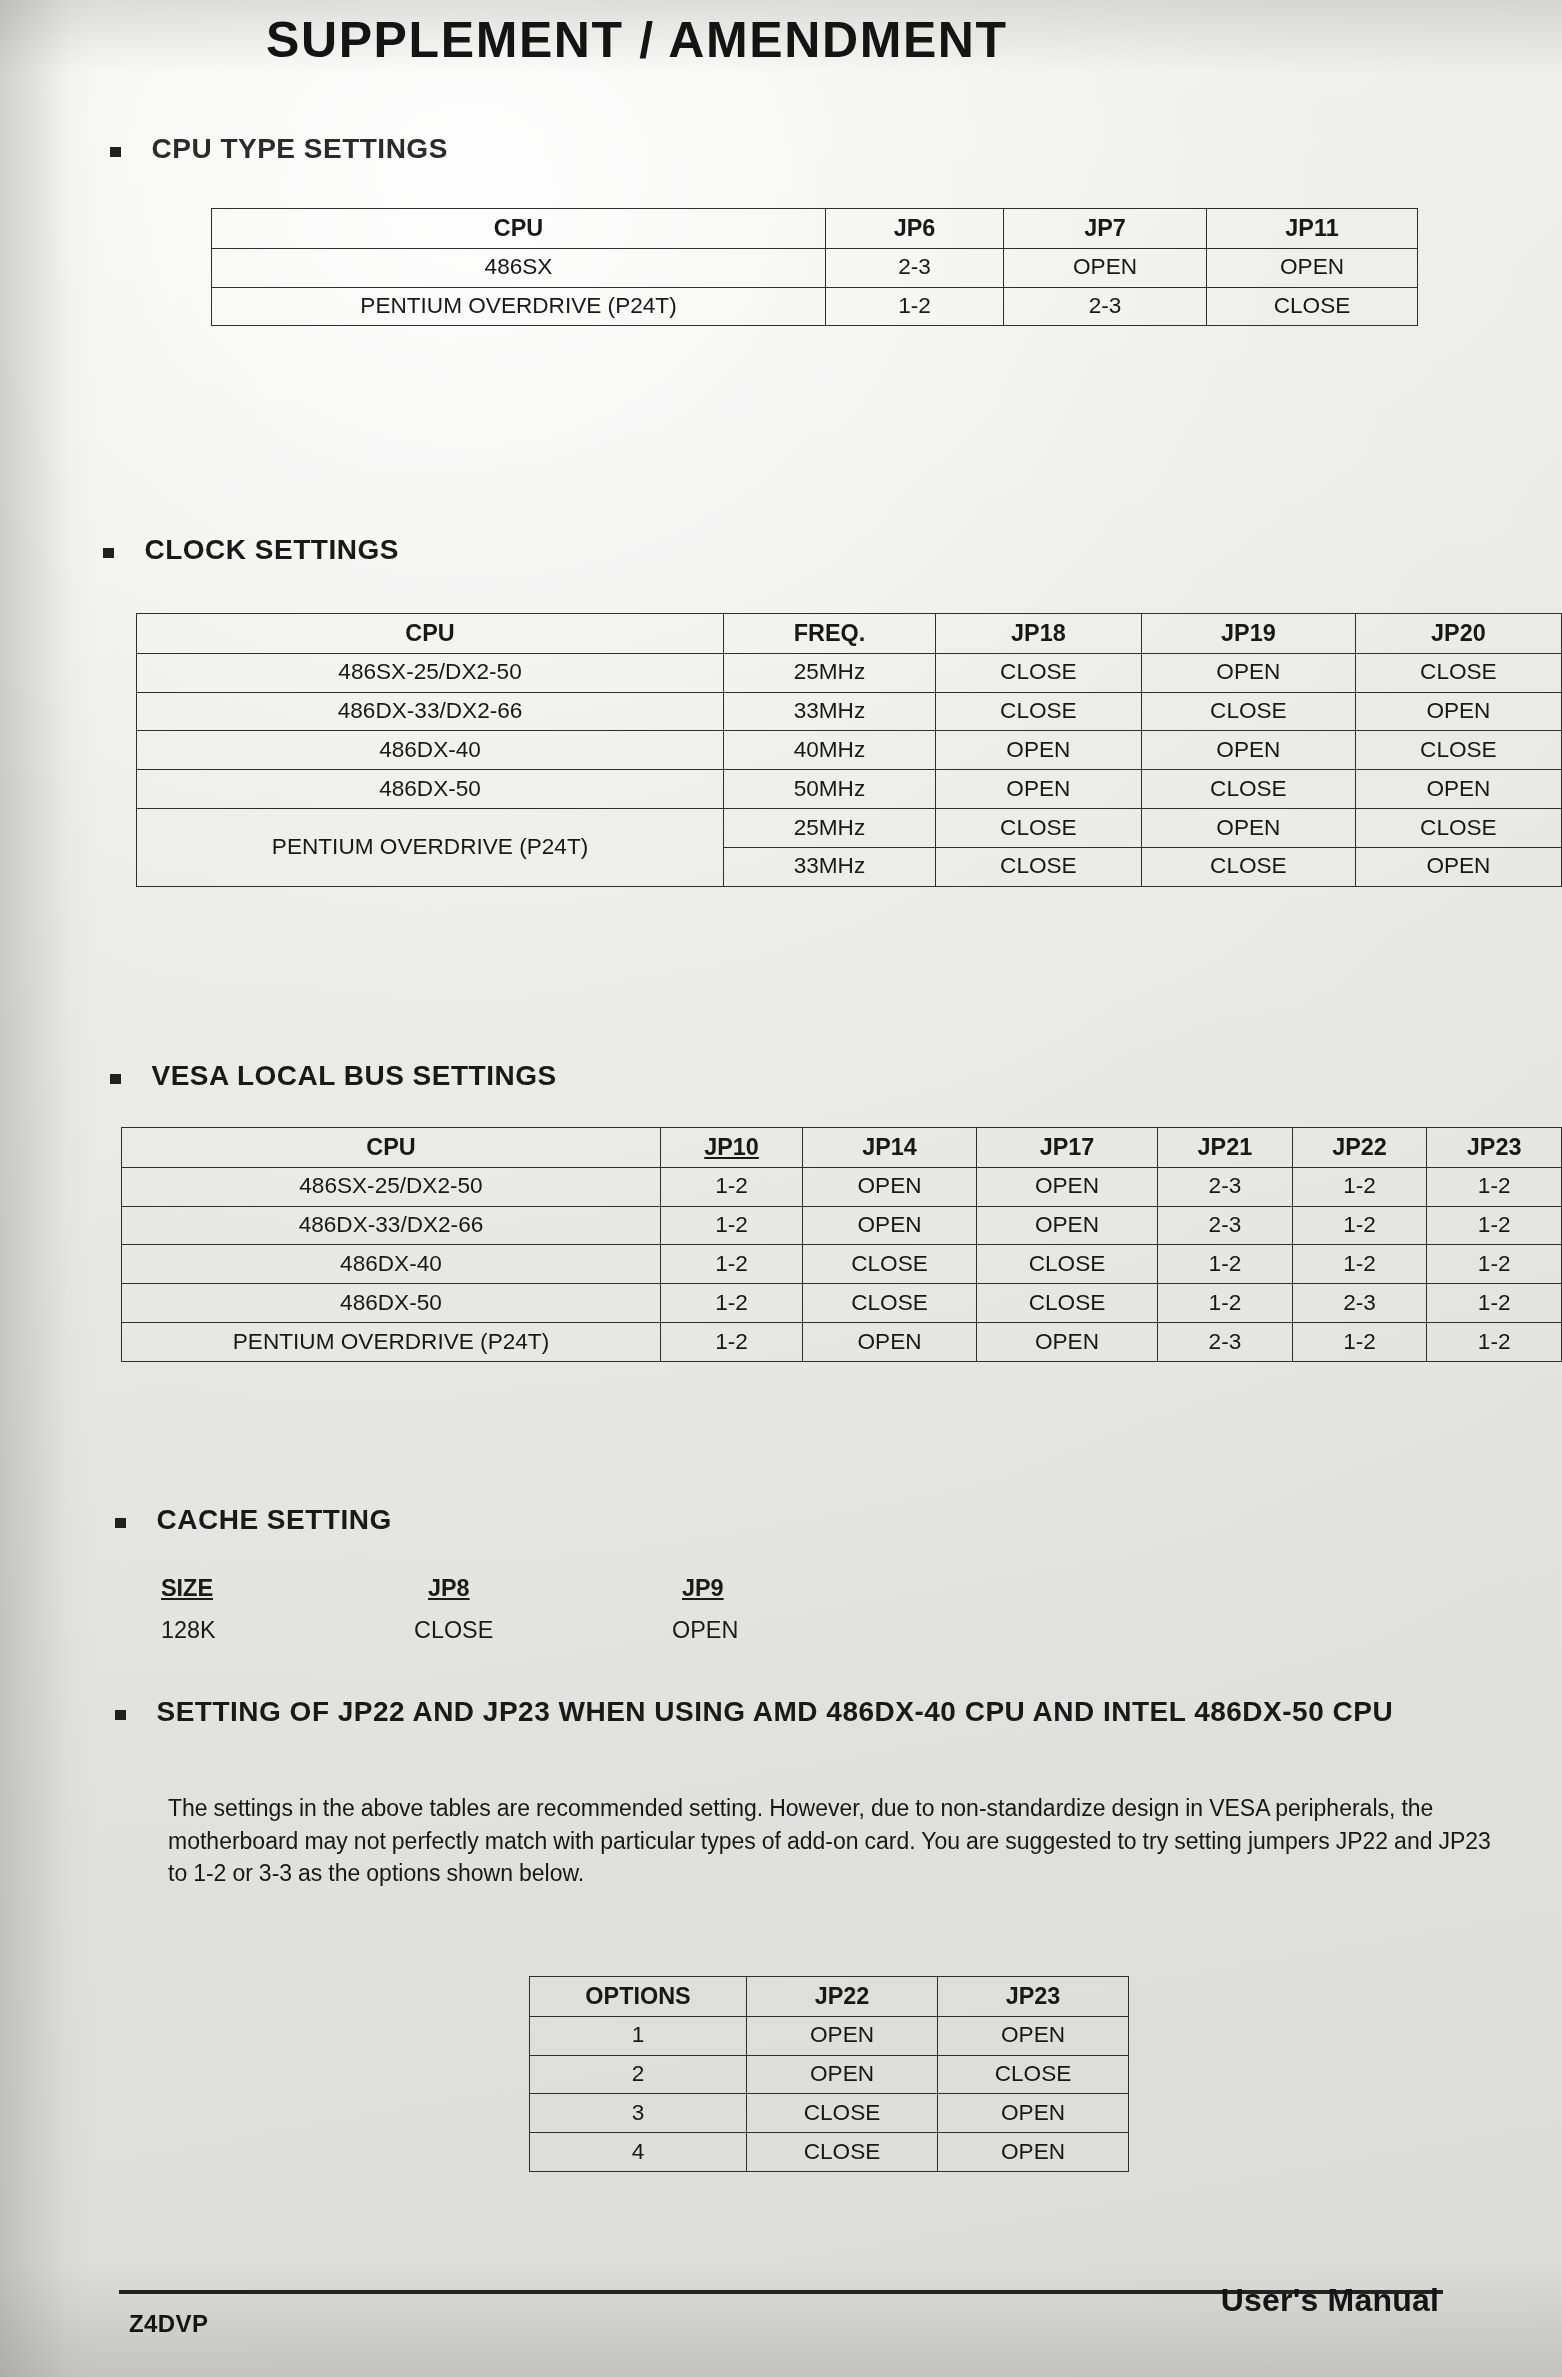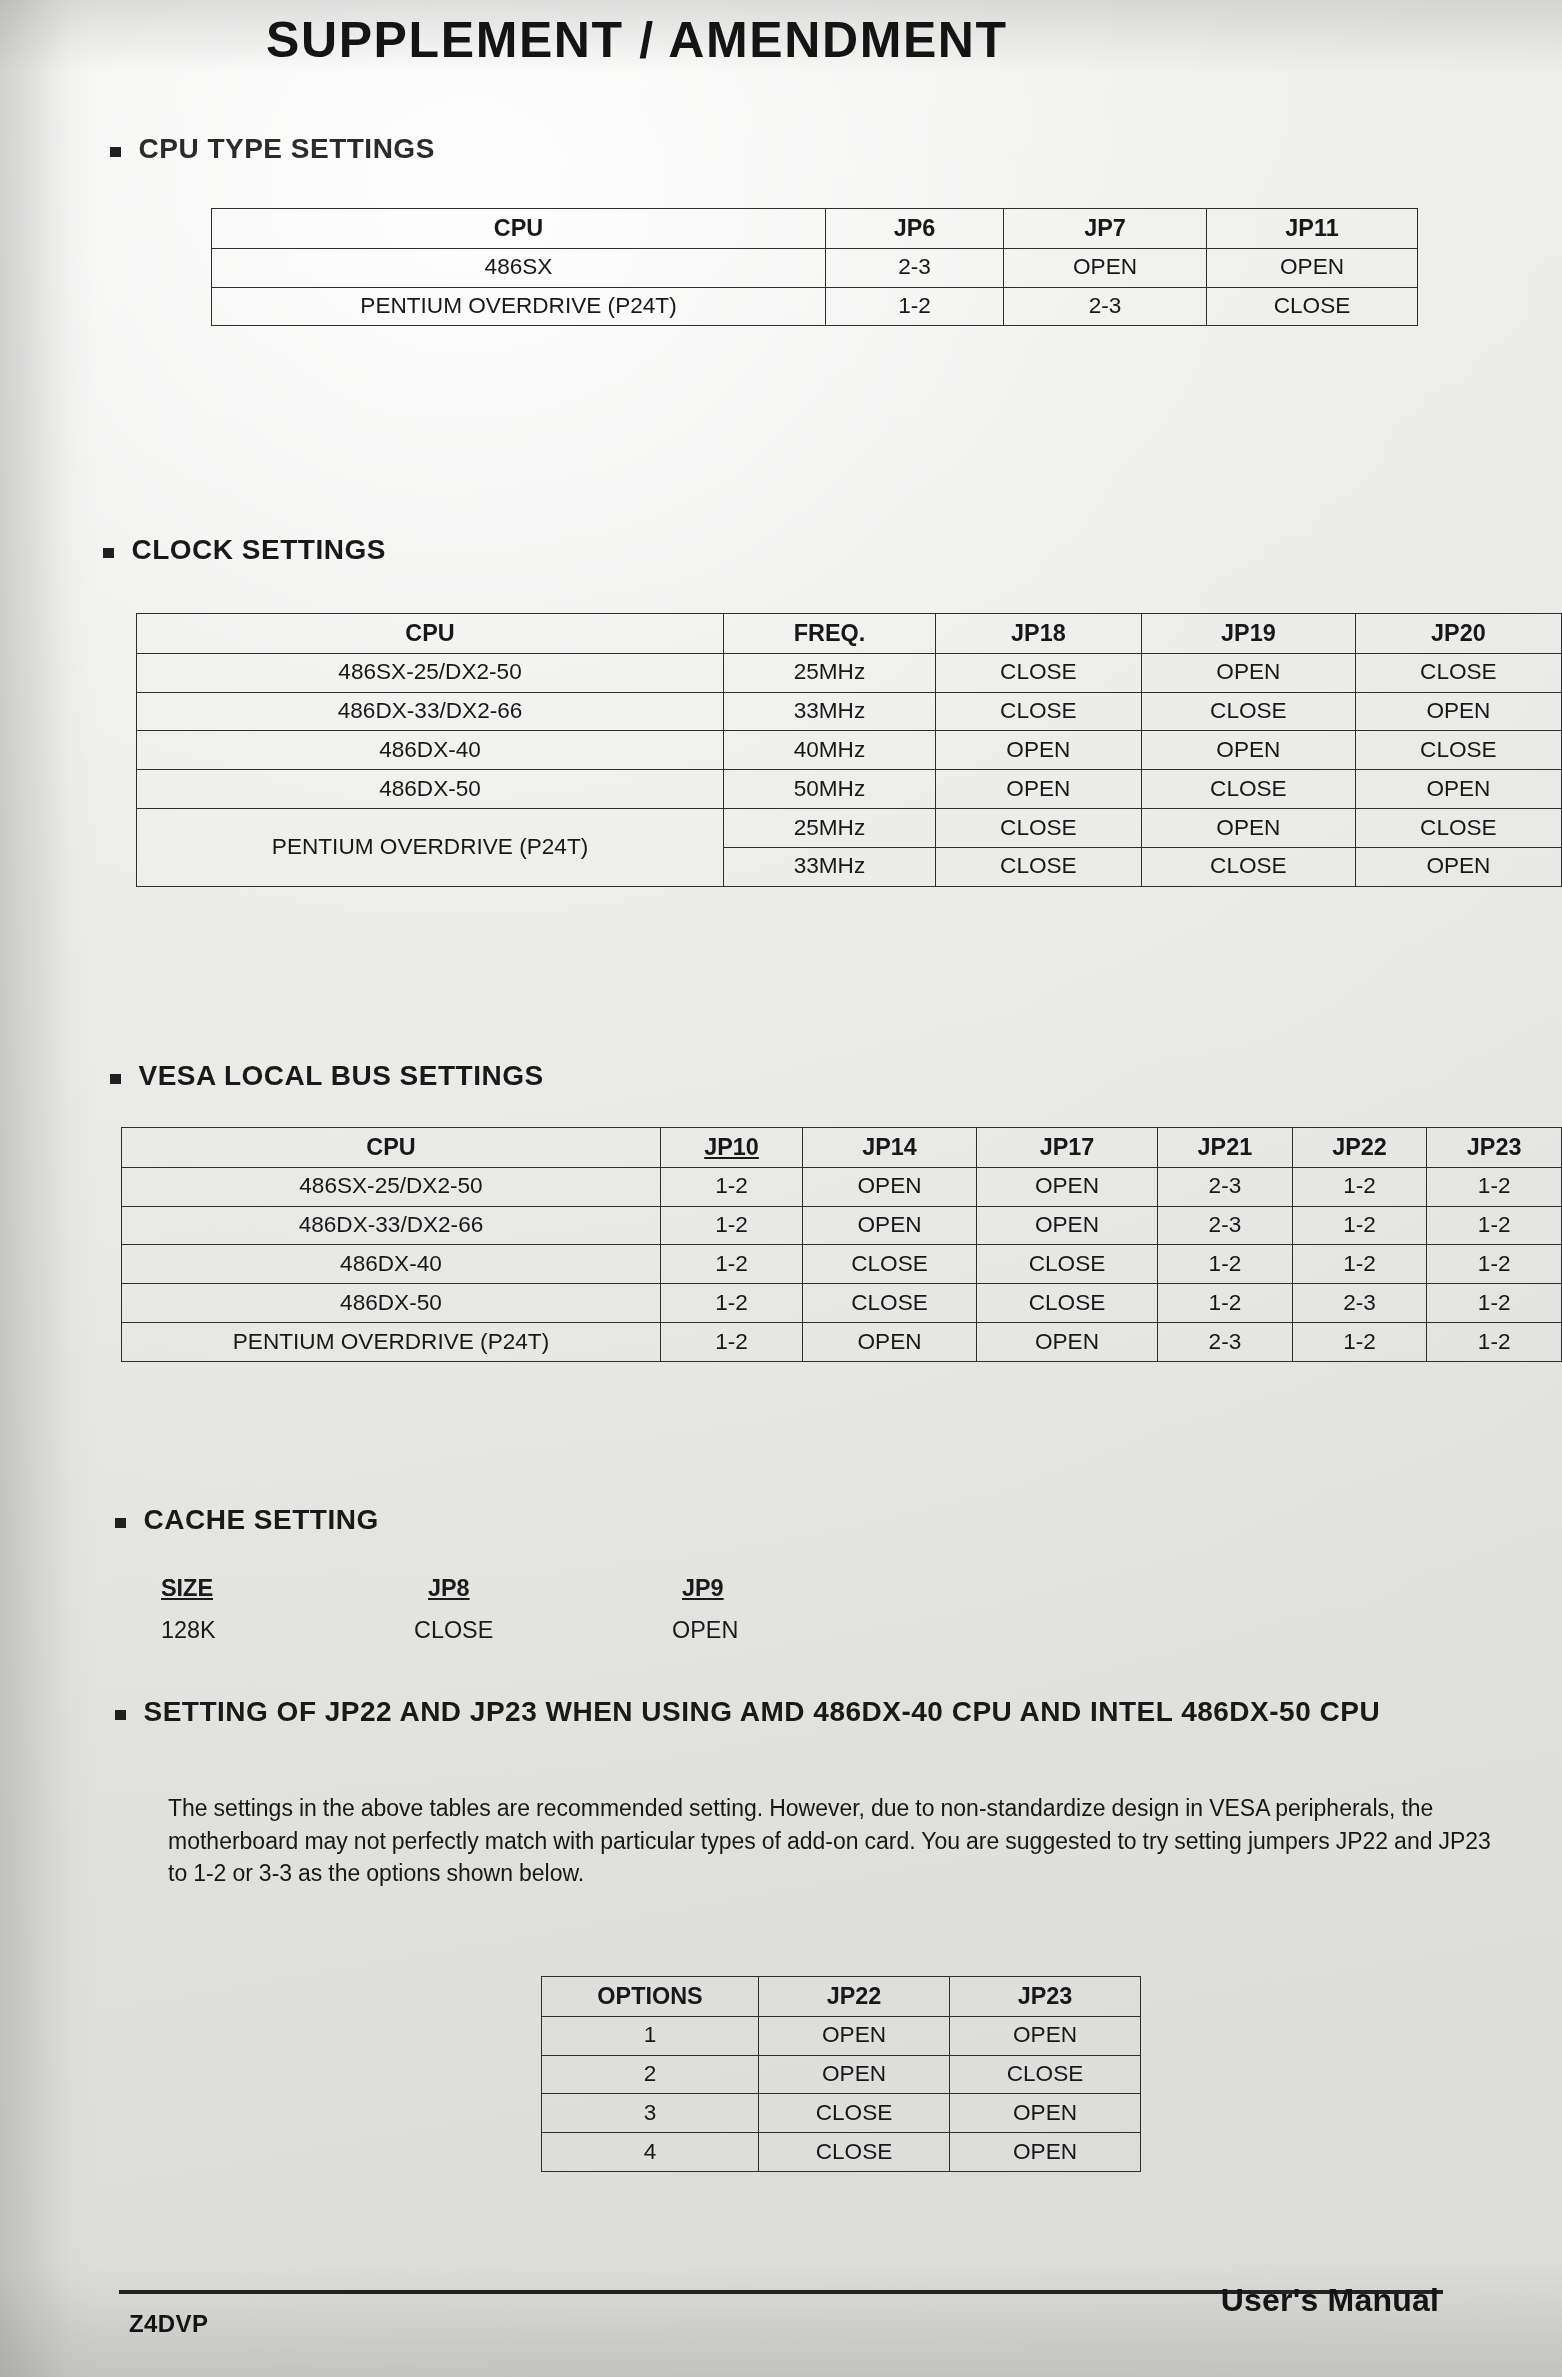--- a/index.html
+++ b/index.html
@@ -57,21 +57,21 @@
     letter-spacing: 1.6px;
     color: #141414;
     white-space: nowrap;
   }
 
   
   .section-head {
     position: absolute;
     display: flex;
     align-items: flex-start;
-    gap: 18px;
+    gap: 31px;
   }
   .bullet {
     width: 10.5px;
     height: 10.5px;
     background: #202020;
     margin-top: 14.5px;
     flex: none;
   }
   .section-title {
     font-size: 28px;
@@ -351,21 +351,21 @@
     <div class="cache-col" style="left:672px; top:42px;">OPEN</div>
   </div>
 
   <div class="section-head" style="top:1695px; left:115px; width:1372px;">
     <span class="bullet"></span>
     <span class="section-title" style="max-width:1340px;">SETTING OF JP22 AND JP23 WHEN USING AMD 486DX-40 CPU AND INTEL 486DX-50 CPU</span>
   </div>
 
   <div class="para" style="top:1792px; left:168px;">The settings in the above tables are recommended setting. However, due to non-standardize design in VESA peripherals, the motherboard may not perfectly match with particular types of add-on card. You are suggested to try setting jumpers JP22 and JP23 to 1-2 or 3-3 as the options shown below.</div>
 
-  <table class="jtable" style="top:1976px; left:529px;margin-left:12px;">
+  <table class="jtable" style="top:1976px; left:529px;">
     <thead>
       <tr>
         <th style="width:200px;">OPTIONS</th>
         <th style="width:174px;">JP22</th>
         <th style="width:174px;">JP23</th>
       </tr>
     </thead>
     <tbody>
       <tr>
         <td>1</td>

